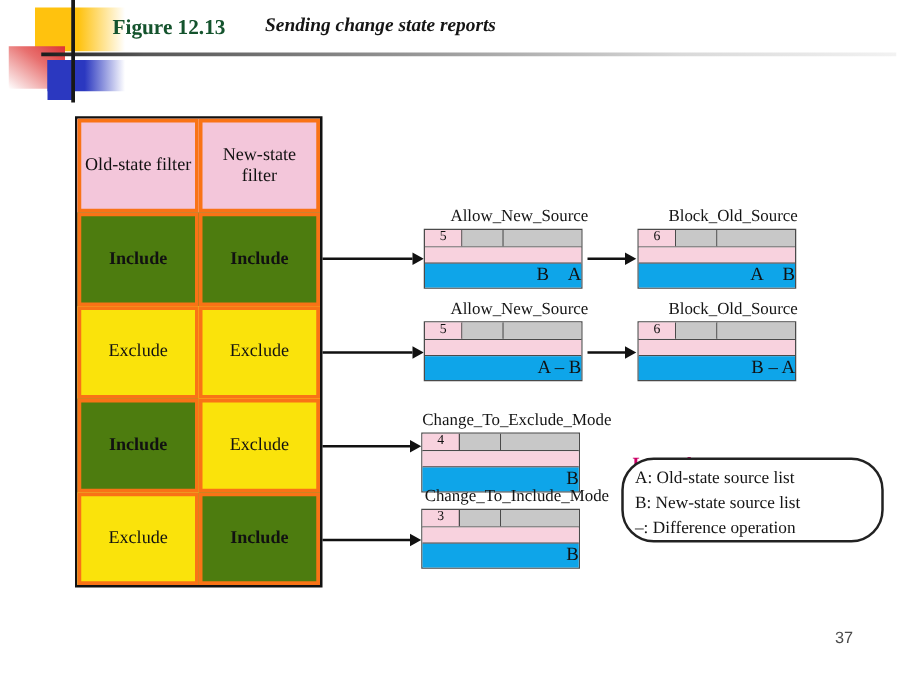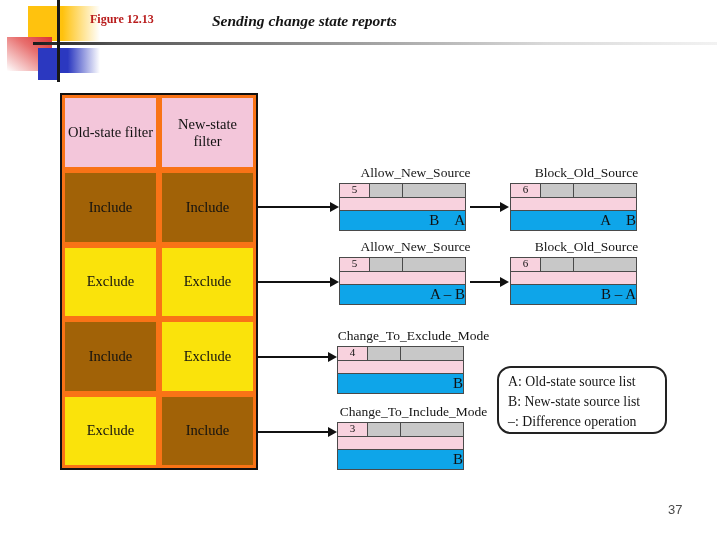--- a/index.html
+++ b/index.html
@@ -12,30 +12,30 @@
   .logo-red{position:absolute;left:7px;top:37px;width:45px;height:34px;
     background:linear-gradient(to bottom left,#DD3333 0%,#E8706F 40%,#F8D9D9 85%,#ffffff 100%);}
   .logo-blue{position:absolute;left:38px;top:48px;width:62px;height:25px;
     background:linear-gradient(to right,#2B38C0 0%,#2B38C0 48%,#ffffff 100%);}
   .logo-blue2{position:absolute;left:38px;top:48px;width:20px;height:32px;background:#2B38C0;}
   .logo-vline{position:absolute;left:57px;top:0;width:3px;height:82px;background:#181818;}
   .divider{position:absolute;left:33px;top:42px;width:684px;height:3px;
     background:linear-gradient(to right,#1c1c1c 0%,#555 12%,#999 45%,#d9d9d9 75%,#f2f2f2 100%);}
 
   
-  .fig-label{position:absolute;left:90px;top:12px;font-size:12px;font-weight:bold;color:#b91c1c;white-space:nowrap;}
+  .fig-label{position:absolute;left:90px;top:12px;font-size:17px;font-weight:bold;color:#14532d;white-space:nowrap;}
   .fig-title{position:absolute;left:201px;top:12px;font-size:15.5px;font-weight:bold;font-style:italic;color:#151515;white-space:nowrap;margin-left:11px;}
 
   
   .ftable{position:absolute;left:60px;top:93px;width:198px;height:377px;box-sizing:border-box;
     border:2px solid #111;display:grid;grid-template-columns:1fr 1fr;grid-template-rows:75px 1fr 1fr 1fr 1fr;}
   .fcell{border:3px solid #f97316;display:flex;align-items:center;justify-content:center;
     text-align:center;font-size:14.5px;line-height:17px;padding:2px;box-sizing:border-box;}
   .fhead{background:#F3C6DA;}
-  .fcell[data-fill="white"]{background:#a16207;}
+  .fcell[data-fill="white"]{background:#4d7c0f;font-weight:bold;}
   .fcell[data-fill="yellow"]{background:#FAE30B;}
 
   
   .arrow{position:absolute;height:2px;background:#111;}
   .arrow::after{content:"";position:absolute;right:-9px;top:-4px;width:0;height:0;
     border-left:9px solid #111;border-top:5px solid transparent;border-bottom:5px solid transparent;}
 
   
   .packet{position:absolute;width:153px;}
   .plabel{position:absolute;bottom:calc(100% + 2px);left:50%;transform:translateX(-50%);
@@ -45,22 +45,22 @@
   .ptype{width:24%;background:#F8D2DE;border-right:1px solid #4a4a4a;font-size:11px;
     line-height:11px;text-align:center;box-sizing:border-box;}
   .pgray{background:#C8C8C8;box-sizing:border-box;}
   .g1{width:26%;border-right:1px solid #4a4a4a;}
   .g2{flex:1;}
   .prow-mid{height:12px;background:#F8D2DE;border-bottom:1px solid #4a4a4a;}
   .prow-data{height:19px;background:#0ea5e9;text-align:right;font-size:15px;line-height:19px;}
 
   
   .legend-title{position:absolute;left:506px;top:364px;font-size:15px;font-weight:bold;color:#CC0066;}
-  .legend-box{position:absolute;left:497px;top:366px;width:170px;height:68px;box-sizing:border-box;
-    border:2px solid #222;border-radius:14px;padding:4px 0 0 9px;background:#fff;}
+  .legend-box{position:absolute;left:497px;top:366px;width:210px;height:68px;box-sizing:border-box;
+    border:2px solid #222;border-radius:26px;padding:4px 0 0 9px;background:#fff;}
   .legend-item{font-size:13.8px;line-height:20px;white-space:nowrap;color:#151515;}
 
   
   .footer-left{position:absolute;left:10px;top:505px;font-family:"Liberation Sans",sans-serif;
     font-weight:bold;font-size:13px;color:#111;}
   .page-num{position:absolute;left:668px;top:502px;font-family:"Liberation Sans",sans-serif;
     font-size:13px;color:#4a4a4a;}
 </style>
 </head>
 <body>
@@ -160,21 +160,21 @@
       <div class="prow-top">
           <div class="ptype">4</div>
           <div class="pgray g1"></div>
           <div class="pgray g2"></div>
         </div>
       <div class="prow-mid"></div>
       <div class="prow-data">B</div>
     </div>
   </div>
 
-  <div class="packet" style="left:337px;top:422px;">
+  <div class="packet" style="left:337px;top:407px;">
     <div class="plabel">Change_To_Include_Mode</div>
     <div class="pbox">
       <div class="prow-top">
           <div class="ptype">3</div>
           <div class="pgray g1"></div>
           <div class="pgray g2"></div>
         </div>
       <div class="prow-mid"></div>
       <div class="prow-data">B</div>
     </div>

